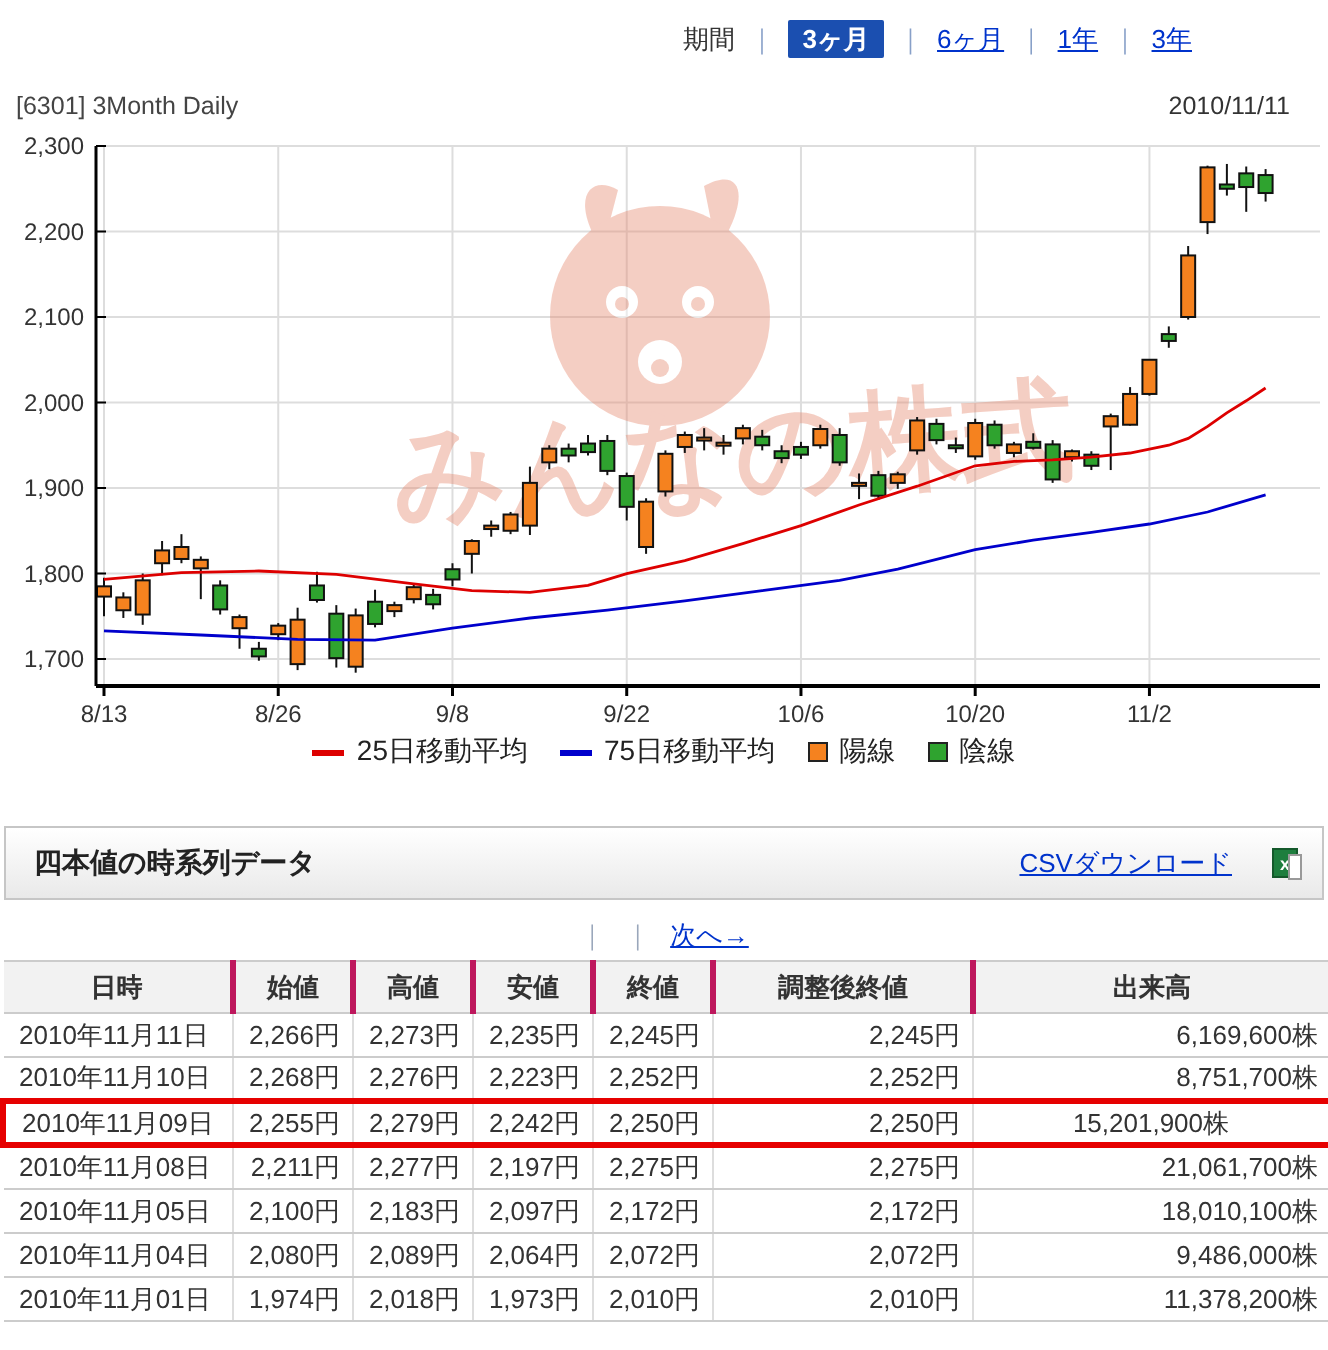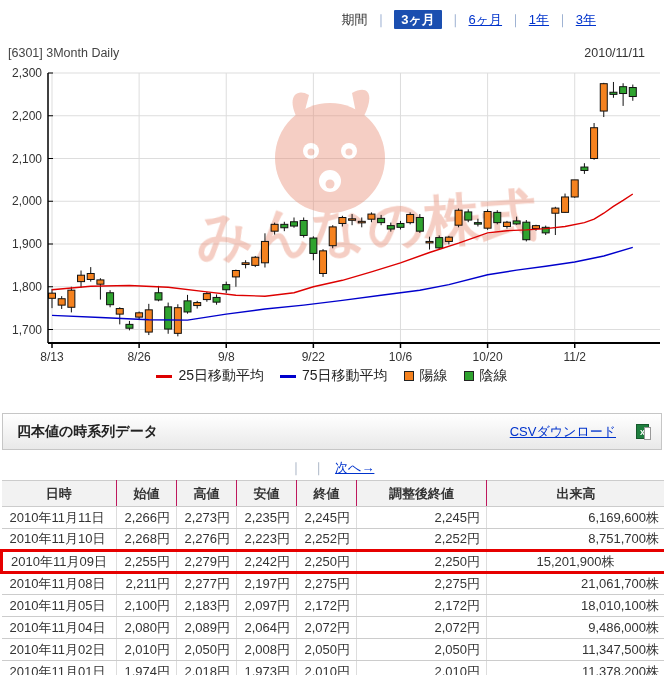--- a/index.html
+++ b/index.html
@@ -61,21 +61,21 @@
   .pagination .bar { color:#9aa7bb; }
   .next-link { color:#0033cc; text-decoration:underline; cursor:pointer; }
   
   table.quote {
     position:absolute; top:480px; left:0; width:664px;
     border-collapse:collapse; table-layout:fixed; font-size:13px; color:#333;
     border-top:1px solid #ccc;
   }
   table.quote th {
     background:#f2f2f2; font-weight:bold; text-align:center;
-    height:26px; border:1px solid #ccc; border-left:none; border-right:1px solid #be185d;
+    height:26px; border:1px solid #ccc; border-left:none; border-right:3px solid #be185d;
   }
   table.quote td {
     height:22px; border-bottom:1px solid #ccc; border-right:1px solid #ddd;
     padding:0 6px; text-align:right; background:#fff; white-space:nowrap;
   }
   table.quote td.date { text-align:left; padding-left:8px; }
   tr.hl td { border-top:3px solid #e60000; border-bottom:3px solid #e60000; }
   tr.hl td:first-child { border-left:3px solid #e60000; }
   tr.hl td:last-child { border-right:3px solid #e60000;text-align:center; }
 </style>
@@ -388,29 +388,20 @@
       <tr>
         <td class="date">2010年11月04日</td>
         <td>2,080円</td>
         <td>2,089円</td>
         <td>2,064円</td>
         <td>2,072円</td>
         <td>2,072円</td>
         <td>9,486,000株</td>
       </tr>
       <tr>
-        <td class="date">2010年11月02日</td>
-        <td>2,010円</td>
-        <td>2,050円</td>
-        <td>2,008円</td>
-        <td>2,050円</td>
-        <td>2,050円</td>
-        <td>11,347,500株</td>
-      </tr>
-      <tr>
         <td class="date">2010年11月01日</td>
         <td>1,974円</td>
         <td>2,018円</td>
         <td>1,973円</td>
         <td>2,010円</td>
         <td>2,010円</td>
         <td>11,378,200株</td>
       </tr>
     </tbody>
 </table>

